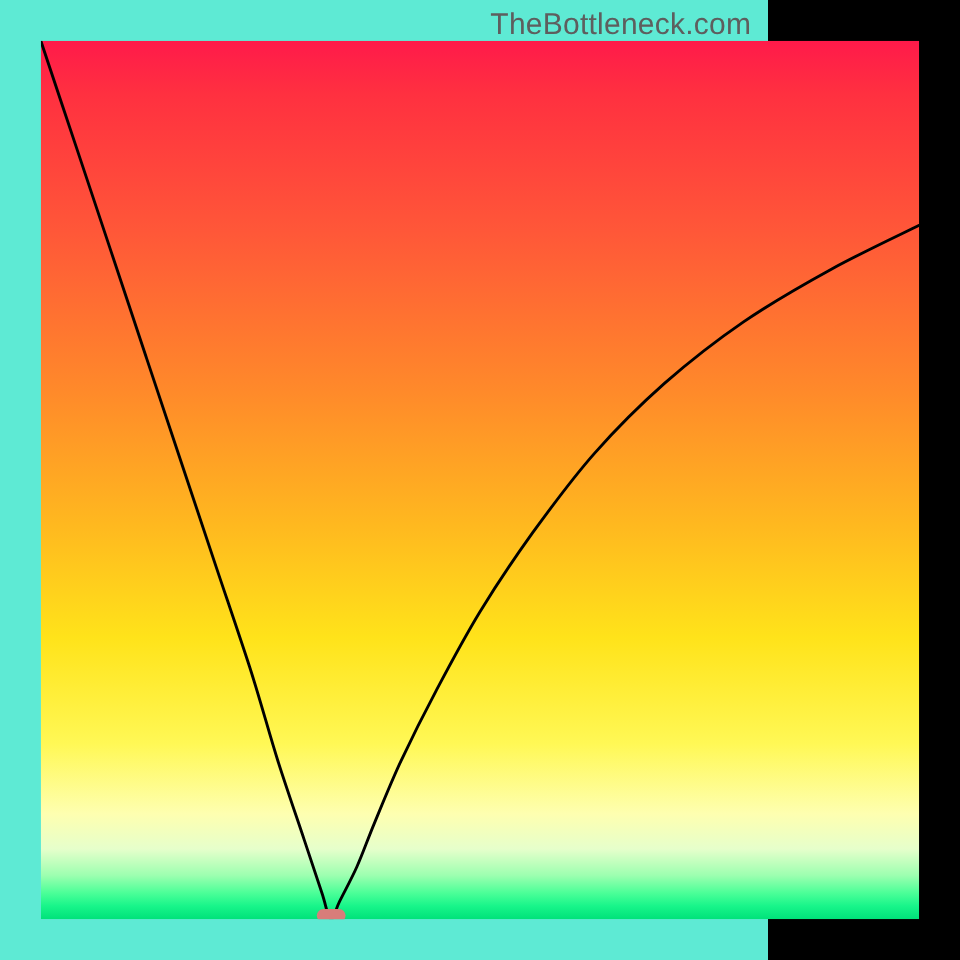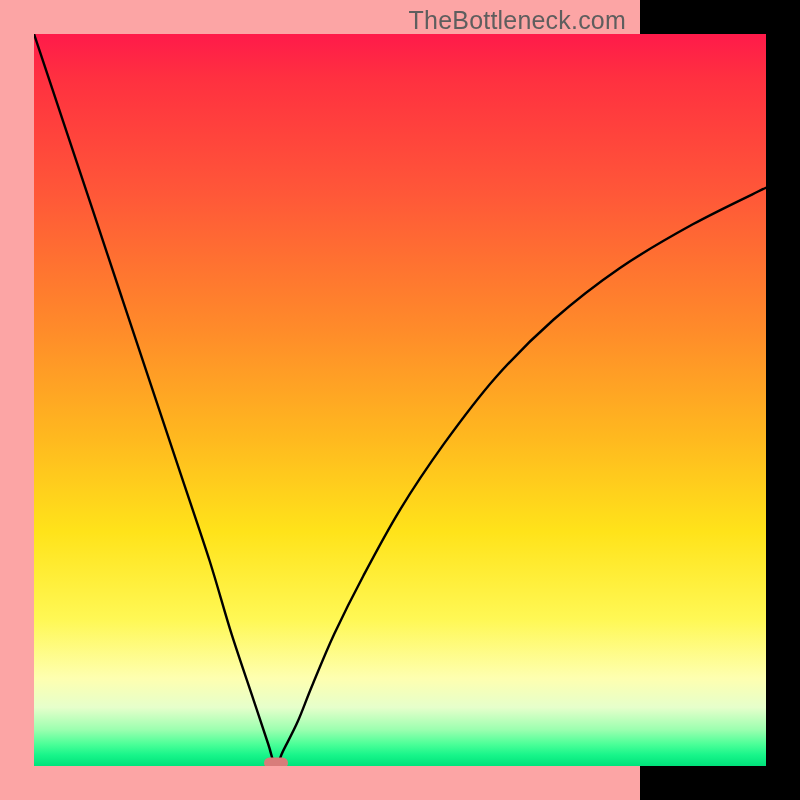--- a/index.html
+++ b/index.html
@@ -10,21 +10,21 @@
     background: #000;
     overflow: hidden;
     font-family: Arial, Helvetica, sans-serif;
   }
   .frame {
     position: absolute;
     left: 0;
     top: 0;
     width: 640px;
     height: 800px;
-    background: #fca5a5;
+    background: #5eead4;
   }
   .plot-area {
     position: absolute;
     left: 34px;
     top: 34px;
     width: 732px;
     height: 732px;
     overflow: hidden;
   }
   .gradient {

